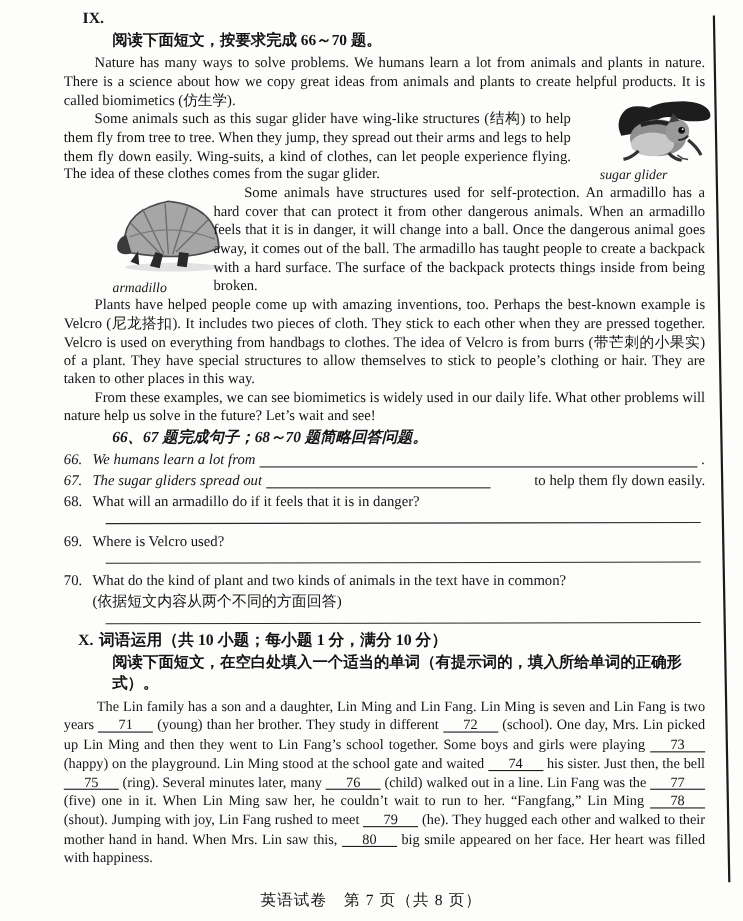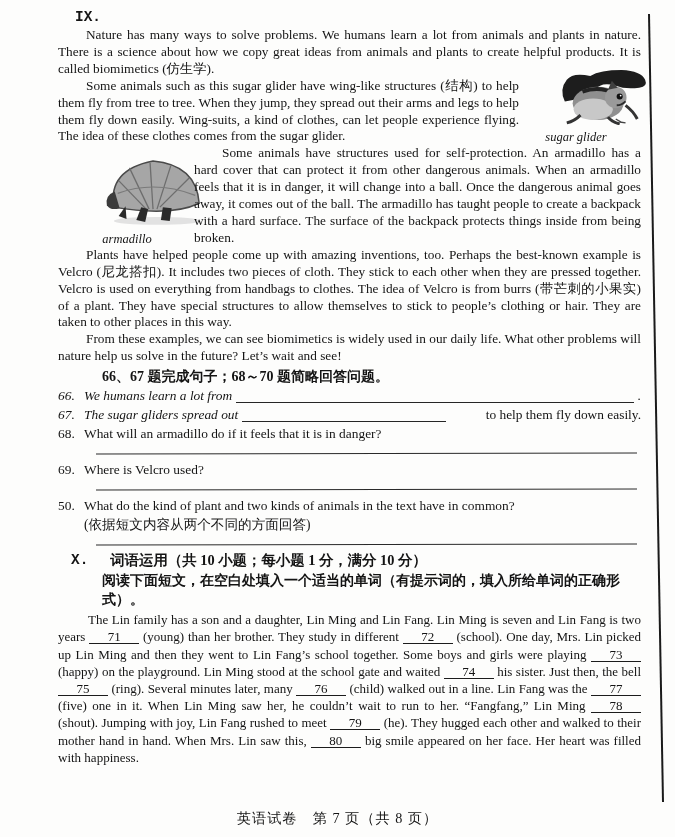--- a/index.html
+++ b/index.html
@@ -3,30 +3,30 @@
 <meta charset="utf-8">
 <style>
   html,body{margin:0;padding:0;}
   body{
     width:675px;height:837px;background:#fdfdfc;position:relative;overflow:hidden;
     font-family:"Liberation Serif","DejaVu Serif",serif;color:#141414;
   }
   .content{box-sizing:border-box;width:675px;padding:8px 34px 0 58px;}
   
   .sec-head{display:flex;font-size:14.4px;font-weight:700;line-height:19px;padding-left:17px;}
-  .sec-head .sec-num{flex:none;margin-right:22px;font-family:Liberation Mono, monospace;}
+  .sec-head .sec-num{flex:none;margin-right:5px;}
   .sec-sub{font-size:14px;font-weight:700;line-height:19px;padding-left:44px;margin:1px 0 2px 0;}
   
   .para{font-size:13.3px;line-height:16.9px;text-align:justify;text-indent:28px;}
   .fig{text-align:center;}
   .fig-right{float:right;width:94px;margin:-10px 18px 0 10px;}
   .fig-left{float:left;width:110px;margin:3px 12px 0 14px;}
   .fig figcaption{font-style:italic;font-size:12.5px;line-height:14px;text-indent:0;}
   
-  .instruction{font-size:14px;font-weight:700;line-height:19px;padding-left:44px;margin-top:2px;}
+  .instruction{font-size:14px;font-weight:700;line-height:19px;padding-left:44px;margin-top:2px;font-style:italic;}
   .qrow{display:flex;font-size:13.4px;line-height:19px;}
   .qnum{flex:none;width:26px;}
   .qbody{flex:1;}
   .q-it{font-style:italic;}
   .qflex{display:flex;align-items:flex-end;}
   .qflex .fill{flex:1 1 auto;border-bottom:1.5px solid #262626;height:12px;margin:0 4px 2px 4px;}
   .seg.up{font-style:normal;margin-left:36px;}
   .qnote{display:block;font-size:13.6px;}
   .answer-line{margin:8px 4px 6px 38px;border-bottom:1.6px solid #2a2a2a;height:2px;transform:rotate(-0.12deg);}
   
@@ -41,20 +41,21 @@
   .edge-svg{position:absolute;left:640px;top:0;}
 </style>
 </head>
 <body>
 
 <div class="content">
 
   <div class="sec-head">
     <span class="sec-num">IX.</span>
   </div>
+  <div class="sec-sub">阅读下面短文，按要求完成 66～70 题。</div>
 
   <div class="para">
     <span>Nature has many ways to solve problems. We humans learn a lot from animals and plants in nature. There is a science about how we copy great ideas from animals and plants to create helpful products. It is called biomimetics (仿生学).</span>
   </div>
 
   <div class="para">
     <figure class="fig fig-right" style="margin-bottom:0;font-family:Liberation Serif, serif;">
       <svg viewBox="0 0 96 58" width="94" height="57">
         <path d="M8,34 Q2,22 10,12 Q16,4 34,8 Q44,2 66,2 Q86,3 90,12 Q93,19 84,20 Q70,22 60,18 Q50,15 44,18 Q36,22 30,30 Z" fill="#1d1d1d"></path>
         <ellipse cx="42" cy="36" rx="26" ry="17" fill="#8f8f8f"></ellipse>
@@ -130,21 +131,21 @@
   </div>
   <div class="answer-line"></div>
 
   <div class="qrow">
     <span class="qnum">69.</span>
     <span class="qbody">Where is Velcro used?</span>
   </div>
   <div class="answer-line"></div>
 
   <div class="qrow">
-    <span class="qnum">50.</span>
+    <span class="qnum">70.</span>
     <span class="qbody">
       <span>What do the kind of plant and two kinds of animals in the text have in common?</span>
       <span class="qnote">(依据短文内容从两个不同的方面回答)</span>
     </span>
   </div>
   <div class="answer-line"></div>
 
   <div class="sec-x">
     <div class="sec-head" style="padding-left:13px;">
       <span class="sec-num">X.</span>

